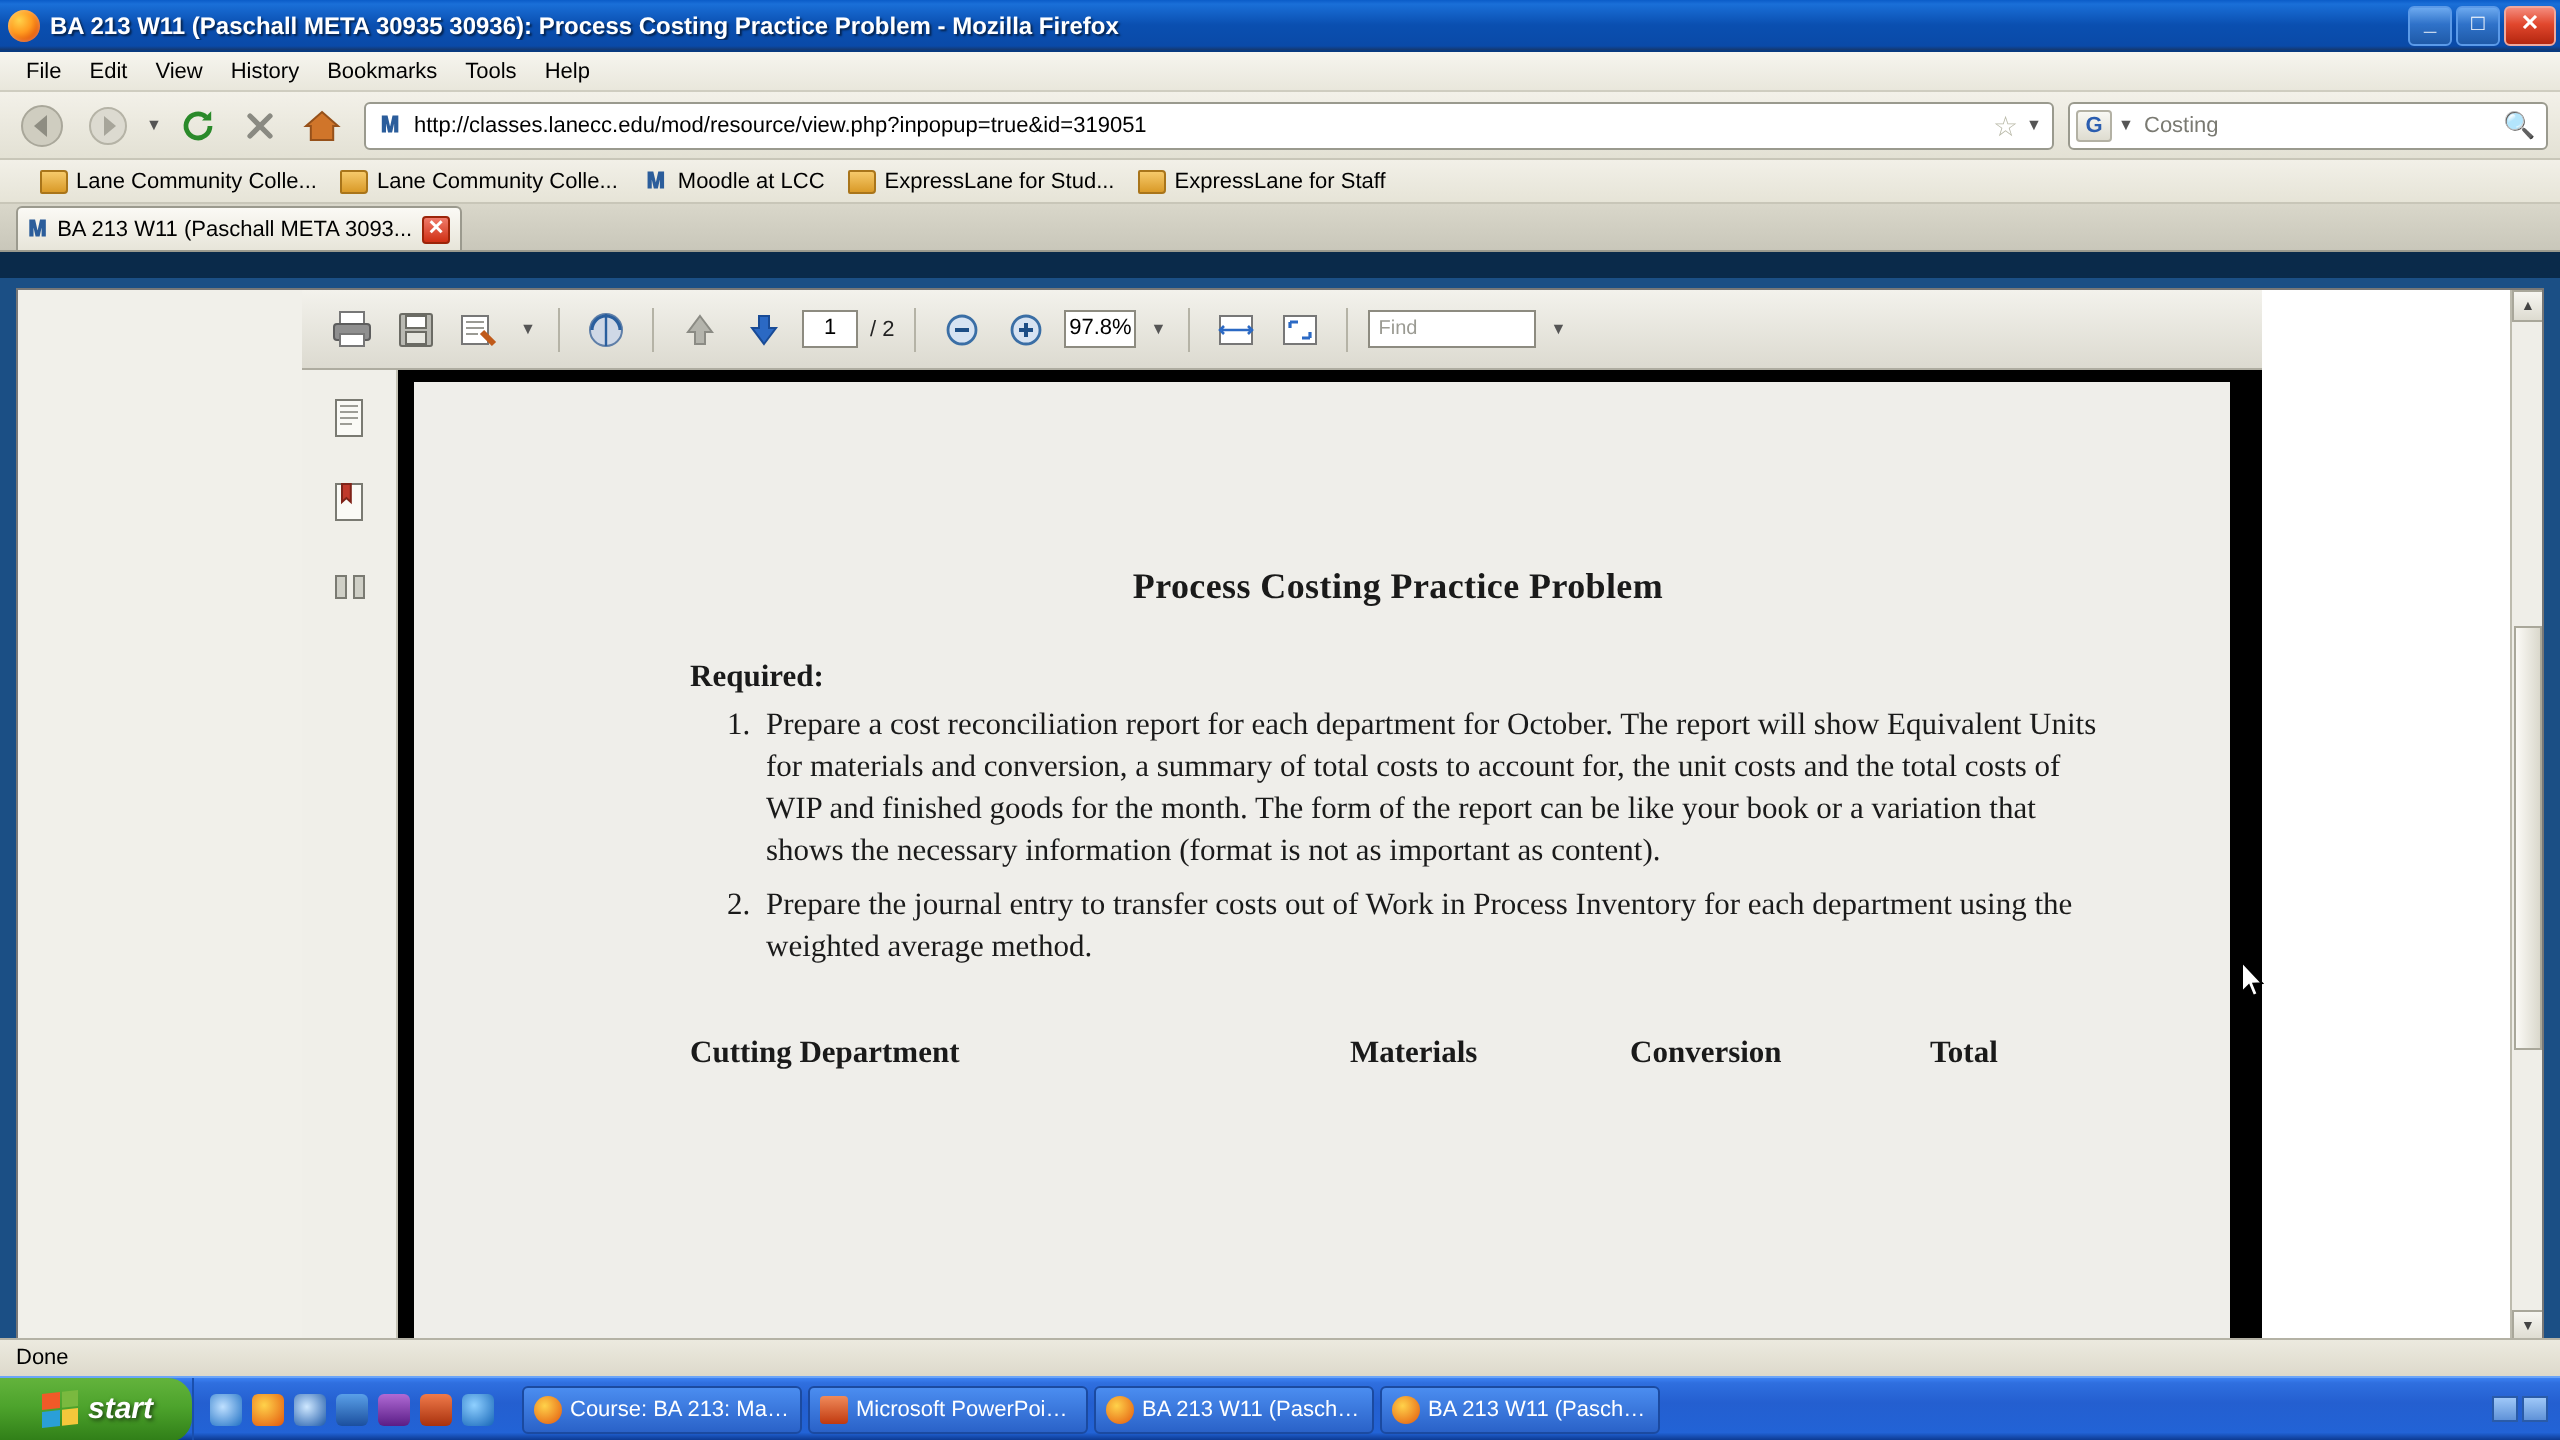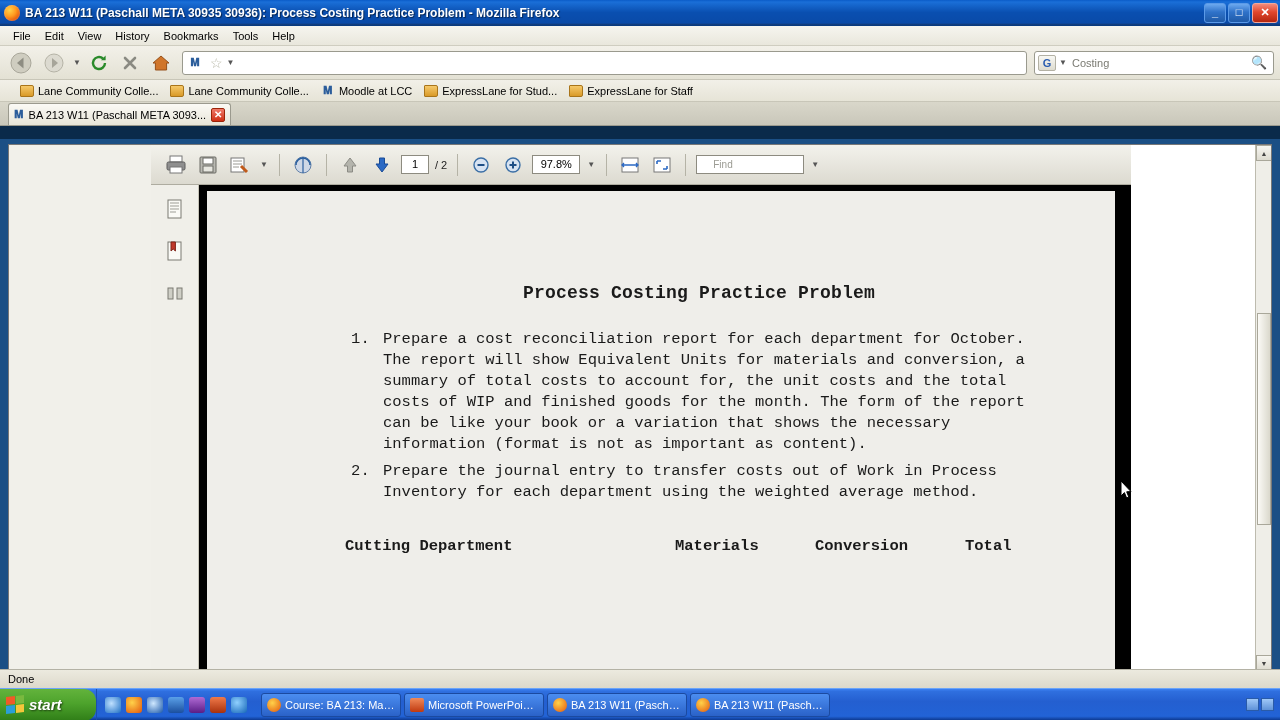--- a/index.html
+++ b/index.html
@@ -227,30 +227,30 @@
   }
   .sep { width: 1px; height: 22px; background: #b5b3a6; margin: 0 4px; }
   .pagebox {
     width: 28px; height: 19px;
     background: #fff; border: 1px solid #8d8b80;
     font-size: 11px; text-align: center; line-height: 17px;
     color: #000;
   }
   .pagetotal { font-size: 11px; color: #222; }
   .zoombox {
-    width: 48px; height: 19px;
+    width: 36px; height: 19px;
     background: #fff; border: 1px solid #8d8b80;
     font-size: 11px; text-align: center; line-height: 17px;
     color: #000;
   }
   .findbox {
-    width: 108px; height: 19px;
+    width: 84px; height: 19px;
     background: #fff; border: 1px solid #8d8b80;
     font-size: 10px; color: #9b9b93;
-    line-height: 17px; padding-left: 16px;
+    line-height: 17px; padding-left: 4px;
   }
 
   
   .pdf-sidebar {
     position: absolute;
     left: 142px; top: 40px;
     width: 48px; height: 486px;
     background: #f0efe9;
     border-right: 1px solid #c5c3b6;
     padding-top: 12px;
@@ -269,21 +269,21 @@
   .docpage {
     position: absolute;
     left: 8px; top: 6px;
     width: 908px; height: 480px;
     background: #efeeea;
     overflow: hidden;
   }
   .doc-inner {
     padding: 92px 62px 0 138px;
     color: #1a1a1a;
-    font-family: Liberation Mono, monospace;
+    font-family: Liberation Serif, serif;
   }
   .doc-title {
     text-align: center;
     font-size: 18px; font-weight: bold;
     margin-bottom: 26px;
     letter-spacing: .2px;
   }
   .doc-p {
     font-size: 15.5px; line-height: 21px;
     margin: 0 0 16px 0;
@@ -354,21 +354,21 @@
     width: 1280px; height: 32px;
     background: linear-gradient(to bottom, #3c81f3 0%, #2f6fdf 8%, #245fd0 40%, #2263d6 88%, #0d3a92 100%);
     display: flex; align-items: center;
     border-top: 1px solid #6ba4f8;
   }
   .startbtn {
     height: 32px; width: 96px;
     background: linear-gradient(to bottom, #63b33c 0%, #4da32c 45%, #2f7d17 100%);
     border-radius: 0 12px 12px 0;
     display: flex; align-items: center;
-    padding-left: 6px; gap: 5px;
+    padding-left: 21px; gap: 5px;
     color: #fff; font-weight: bold; font-style: italic;
     font-size: 15px;
     text-shadow: 1px 1px 2px rgba(0,0,0,.6);
   }
   .winflag {
     width: 18px; height: 17px;
     display: grid;
     grid-template-columns: 1fr 1fr; grid-template-rows: 1fr 1fr;
     gap: 1px;
     transform: skewY(-6deg);
@@ -474,20 +474,21 @@
         </svg>
     </div>
     <div class="navbtn">
       <svg width="20" height="20" viewBox="0 0 20 20">
           <path d="M10 3 L18 10 H15.6 V17 H4.4 V10 H2 Z" fill="#d0752a" stroke="#96511a" stroke-width="1"></path>
         </svg>
     </div>
 
     <div class="urlbar">
       <div class="favicon">𝐌</div>
+      <div class="urltext">http://classes.lanecc.edu/mod/resource/view.php?inpopup=true&amp;id=319051</div>
       <div class="star">☆</div>
       <div class="dropcaret">▼</div>
     </div>
 
     <div class="searchbar">
       <div class="gicon">G</div>
       <div class="dropcaret">▼</div>
       <div class="searchtext">Costing</div>
       <div class="magnifier">🔍</div>
     </div>
@@ -624,20 +625,21 @@
               <rect x="3" y="5" width="5" height="11" fill="#cfcfc6" stroke="#7a7a72"></rect>
               <rect x="12" y="5" width="5" height="11" fill="#cfcfc6" stroke="#7a7a72"></rect>
             </svg>
         </div>
       </div>
 
       <div class="pageframe">
         <div class="docpage">
           <div class="doc-inner">
             <div class="doc-title">Process Costing Practice Problem</div>
+            <div class="doc-req">Required:</div>
             <ol class="doc-list">
               <li>Prepare a cost reconciliation report for each department for October.  The report will show Equivalent Units for materials and conversion, a summary of total costs to account for, the unit costs and the total costs of WIP and finished goods for the month.  The form of the report can be like your book or a variation that shows the necessary information (format is not as important as content).</li>
               <li>Prepare the journal entry to transfer costs out of Work in Process Inventory for each department using the weighted average method.</li>
             </ol>
             <div class="table-head">
               <div class="th-dept">Cutting Department</div>
               <div class="th-mat">Materials</div>
               <div class="th-conv">Conversion</div>
               <div class="th-total">Total</div>
             </div>

